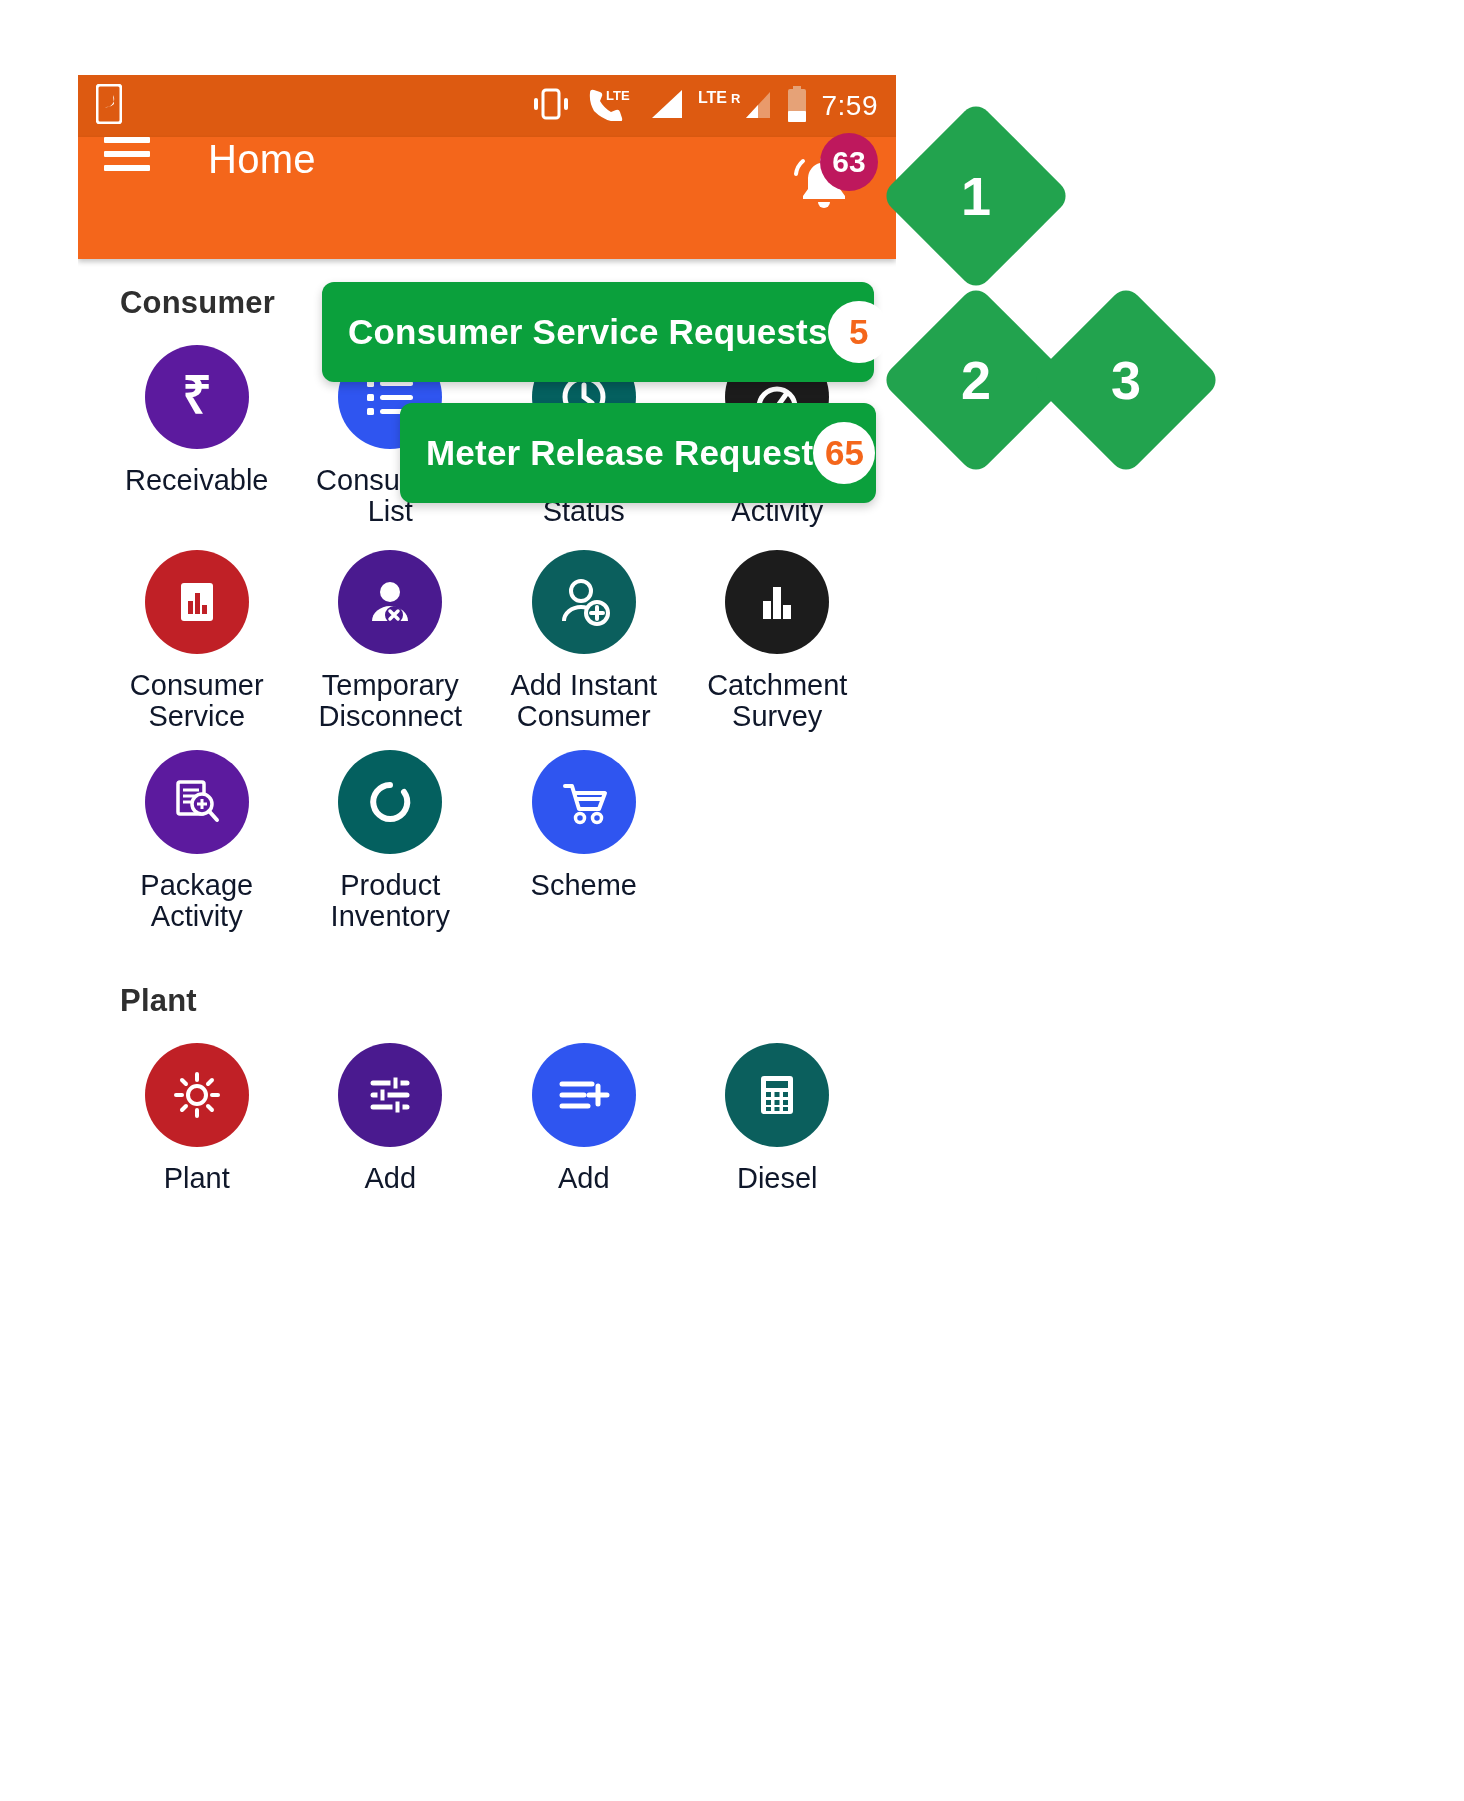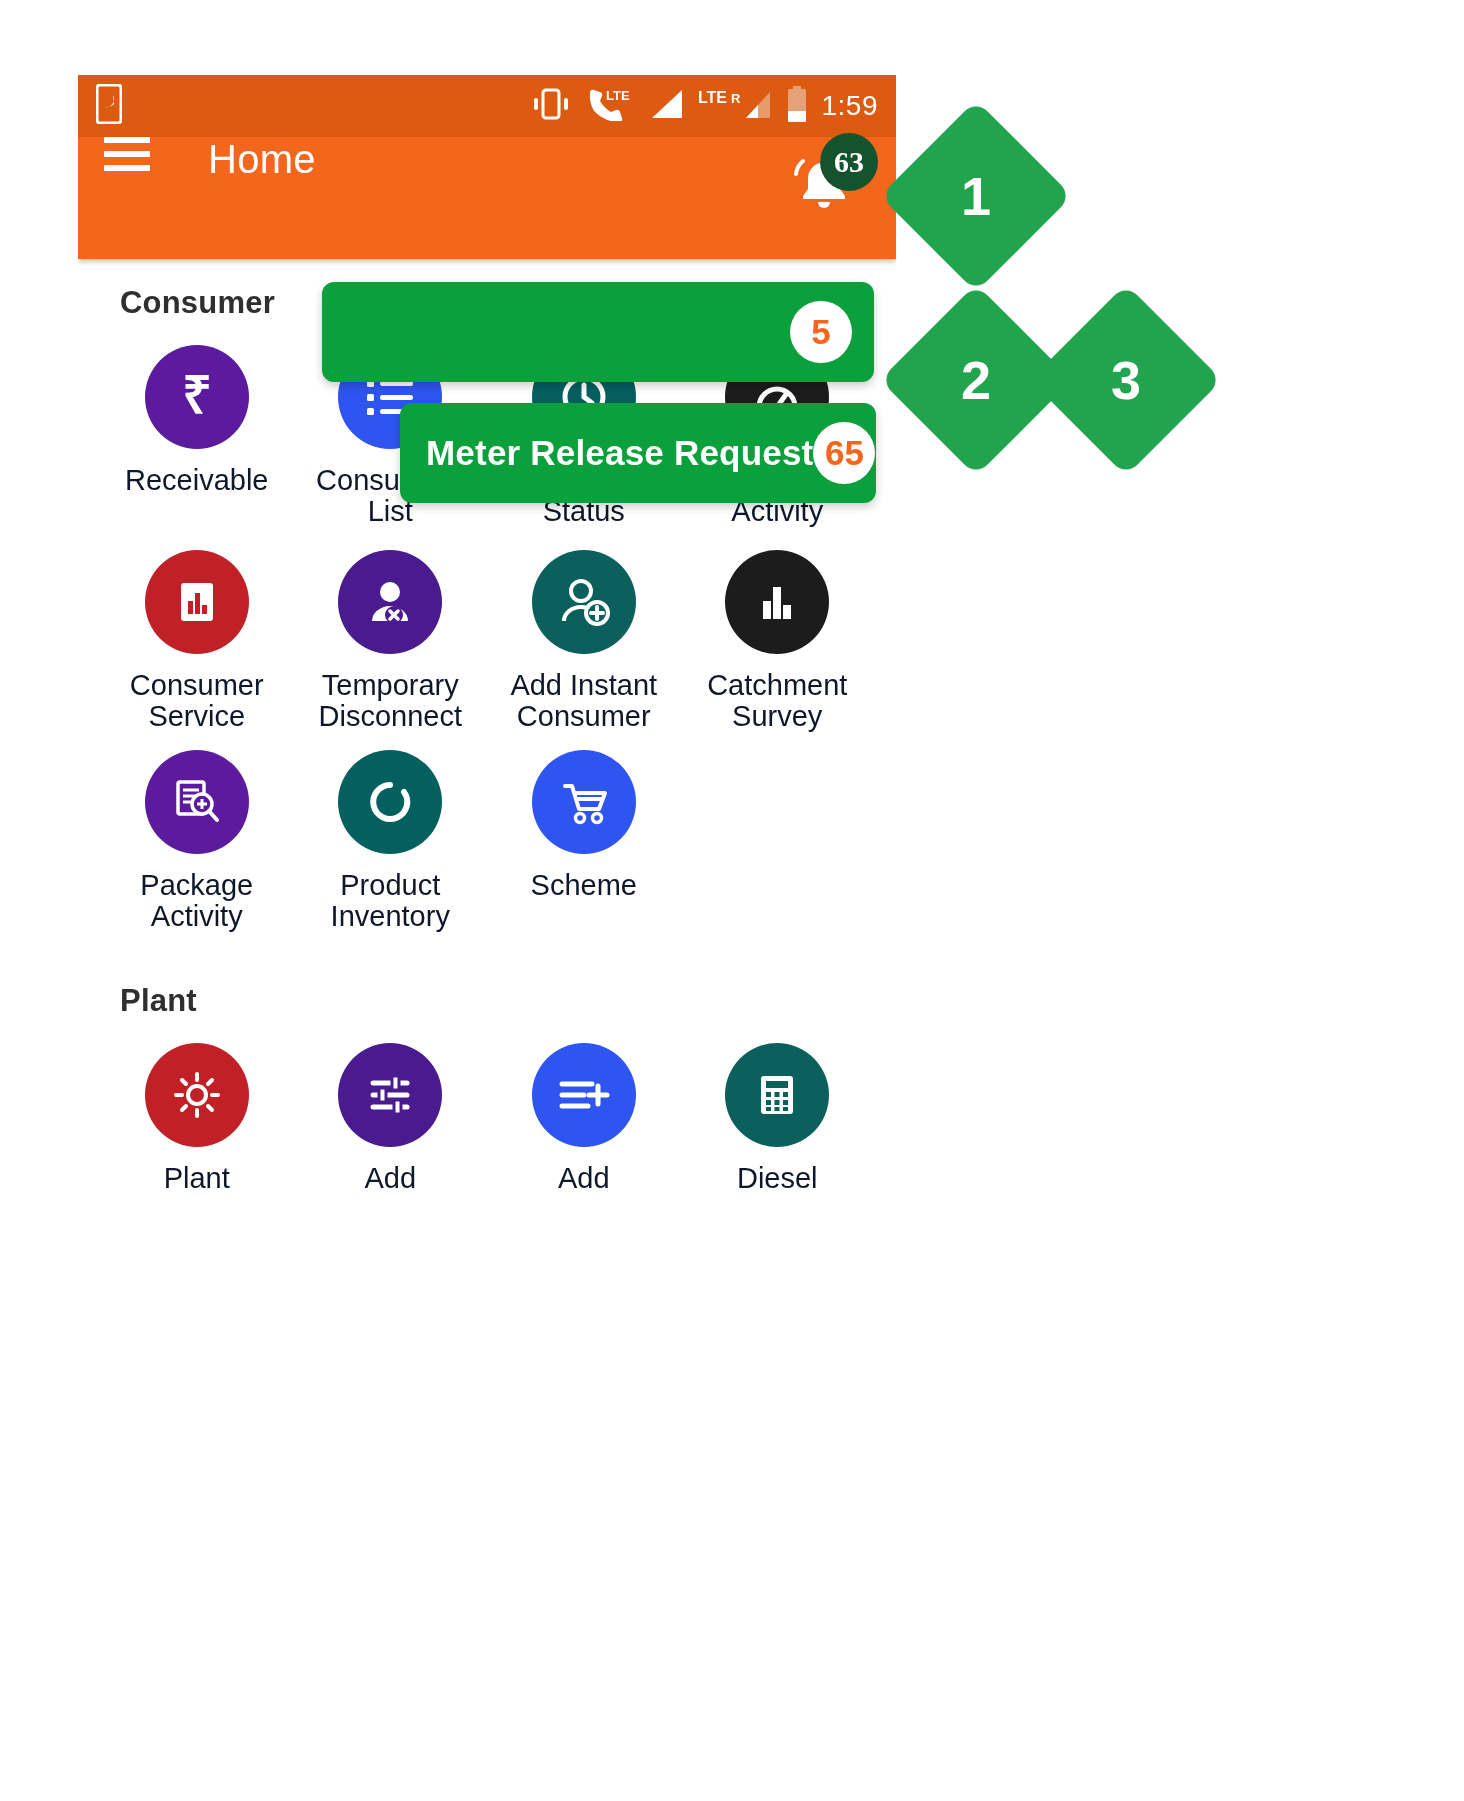--- a/index.html
+++ b/index.html
@@ -90,29 +90,28 @@
     justify-content: center;
     cursor: pointer;
   }
   .bell-badge {
     position: absolute;
     top: -4px;
     right: -8px;
     min-width: 58px;
     height: 58px;
     border-radius: 50%;
-    background: #14532d;
+    background: #be185d;
     color: #ffffff;
     font-size: 30px;
     font-weight: 700;
     display: flex;
     align-items: center;
     justify-content: center;
     padding: 0 6px;
-    font-family: Liberation Serif, serif;
   }
 
   
   .content {
     position: relative;
     padding: 0 0 20px 0;
     background: #ffffff;
   }
   .section-title {
     font-size: 31px;
@@ -272,21 +271,21 @@
             <path d="M60 17 L60 30 L48 30 Z" fill="#ffffff"></path>
           </svg>
         </span>
         <span>
           <svg width="22" height="36" viewBox="0 0 22 36">
             <rect x="7" y="0" width="8" height="4" fill="#e6a277"></rect>
             <rect x="2" y="3" width="18" height="33" rx="2" fill="#e6a277"></rect>
             <rect x="2" y="25" width="18" height="11" rx="1" fill="#ffffff"></rect>
           </svg>
         </span>
-        <span class="sb-time">1:59</span>
+        <span class="sb-time">7:59</span>
       </div>
     </div>
 
     <div class="appbar">
       <div class="hamburger">
         <span></span>
           <span></span>
           <span></span>
       </div>
       <div class="appbar-title">Home</div>
@@ -509,20 +508,21 @@
                   <rect x="33" y="39" width="5" height="4"></rect>
               </g>
             </svg>
           </div>
           <div class="label">Diesel</div>
         </div>
       </div>
     </div>
 
     <div class="overlay-card" id="card-csr">
+      <div class="oc-text">Consumer Service Requests</div>
       <div class="oc-count">5</div>
     </div>
 
     <div class="overlay-card" id="card-mrr">
       <div class="oc-text">Meter Release Request</div>
       <div class="oc-count">65</div>
     </div>
 
   </div>
 

